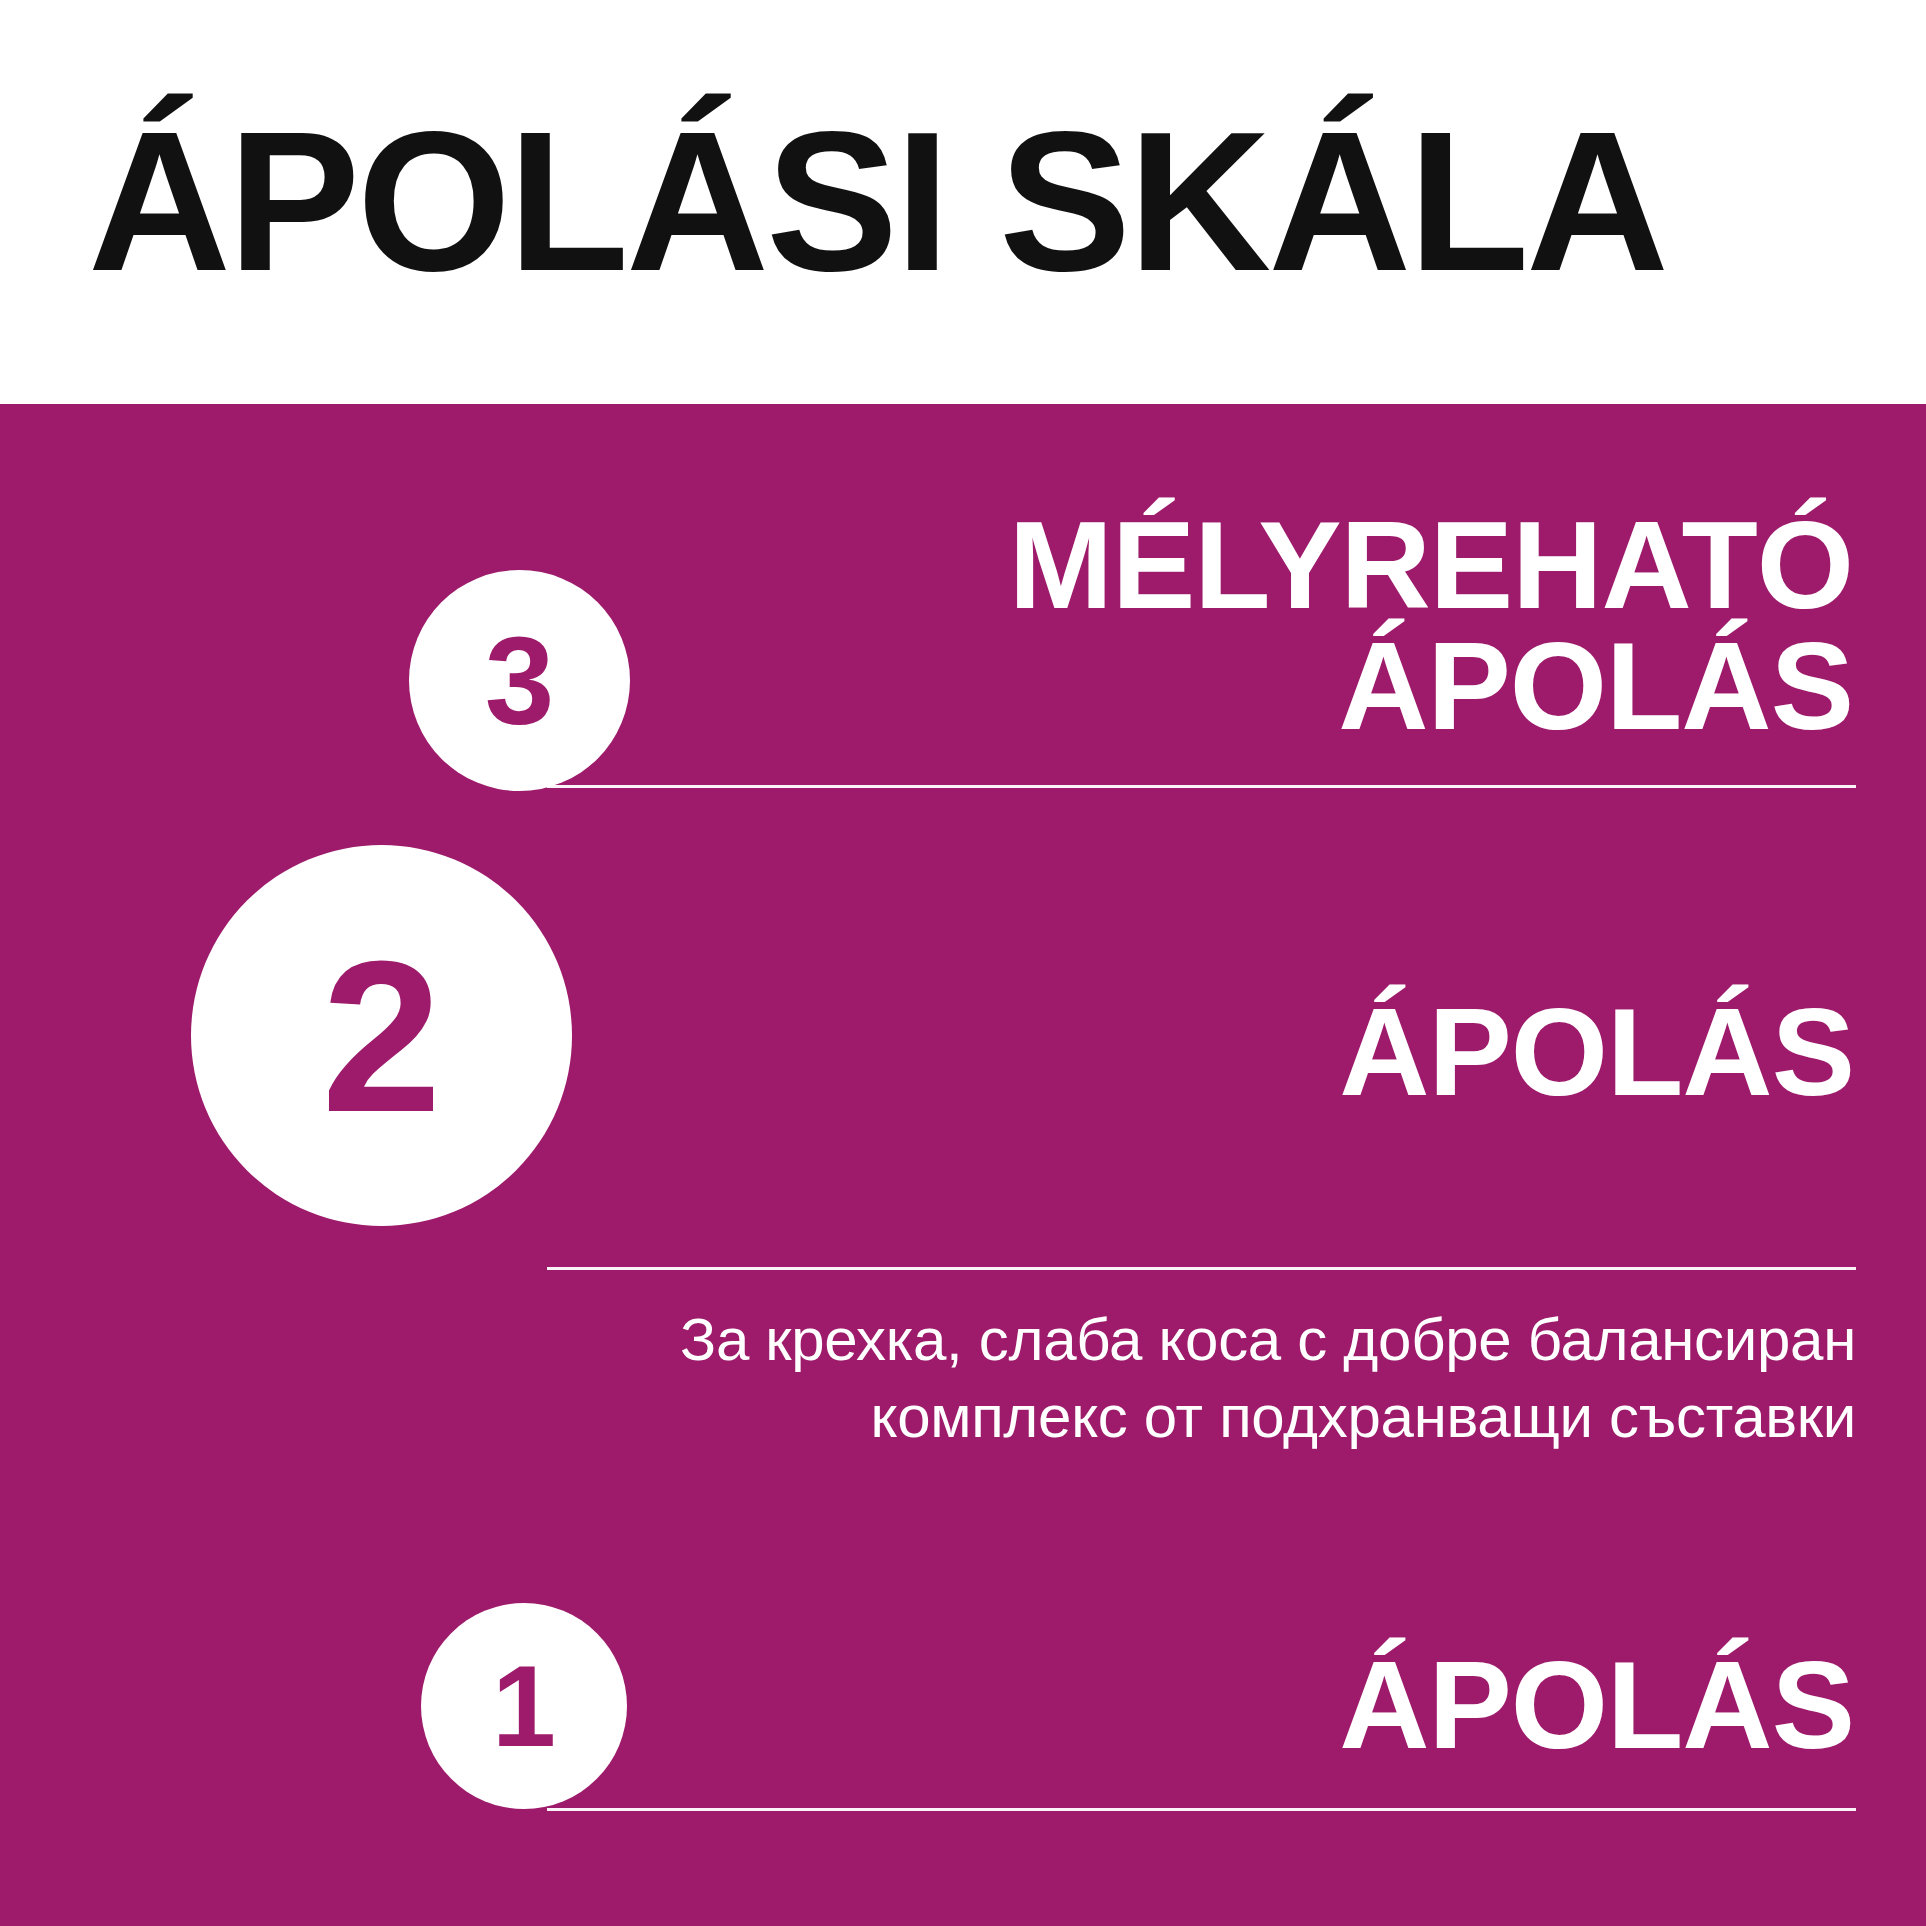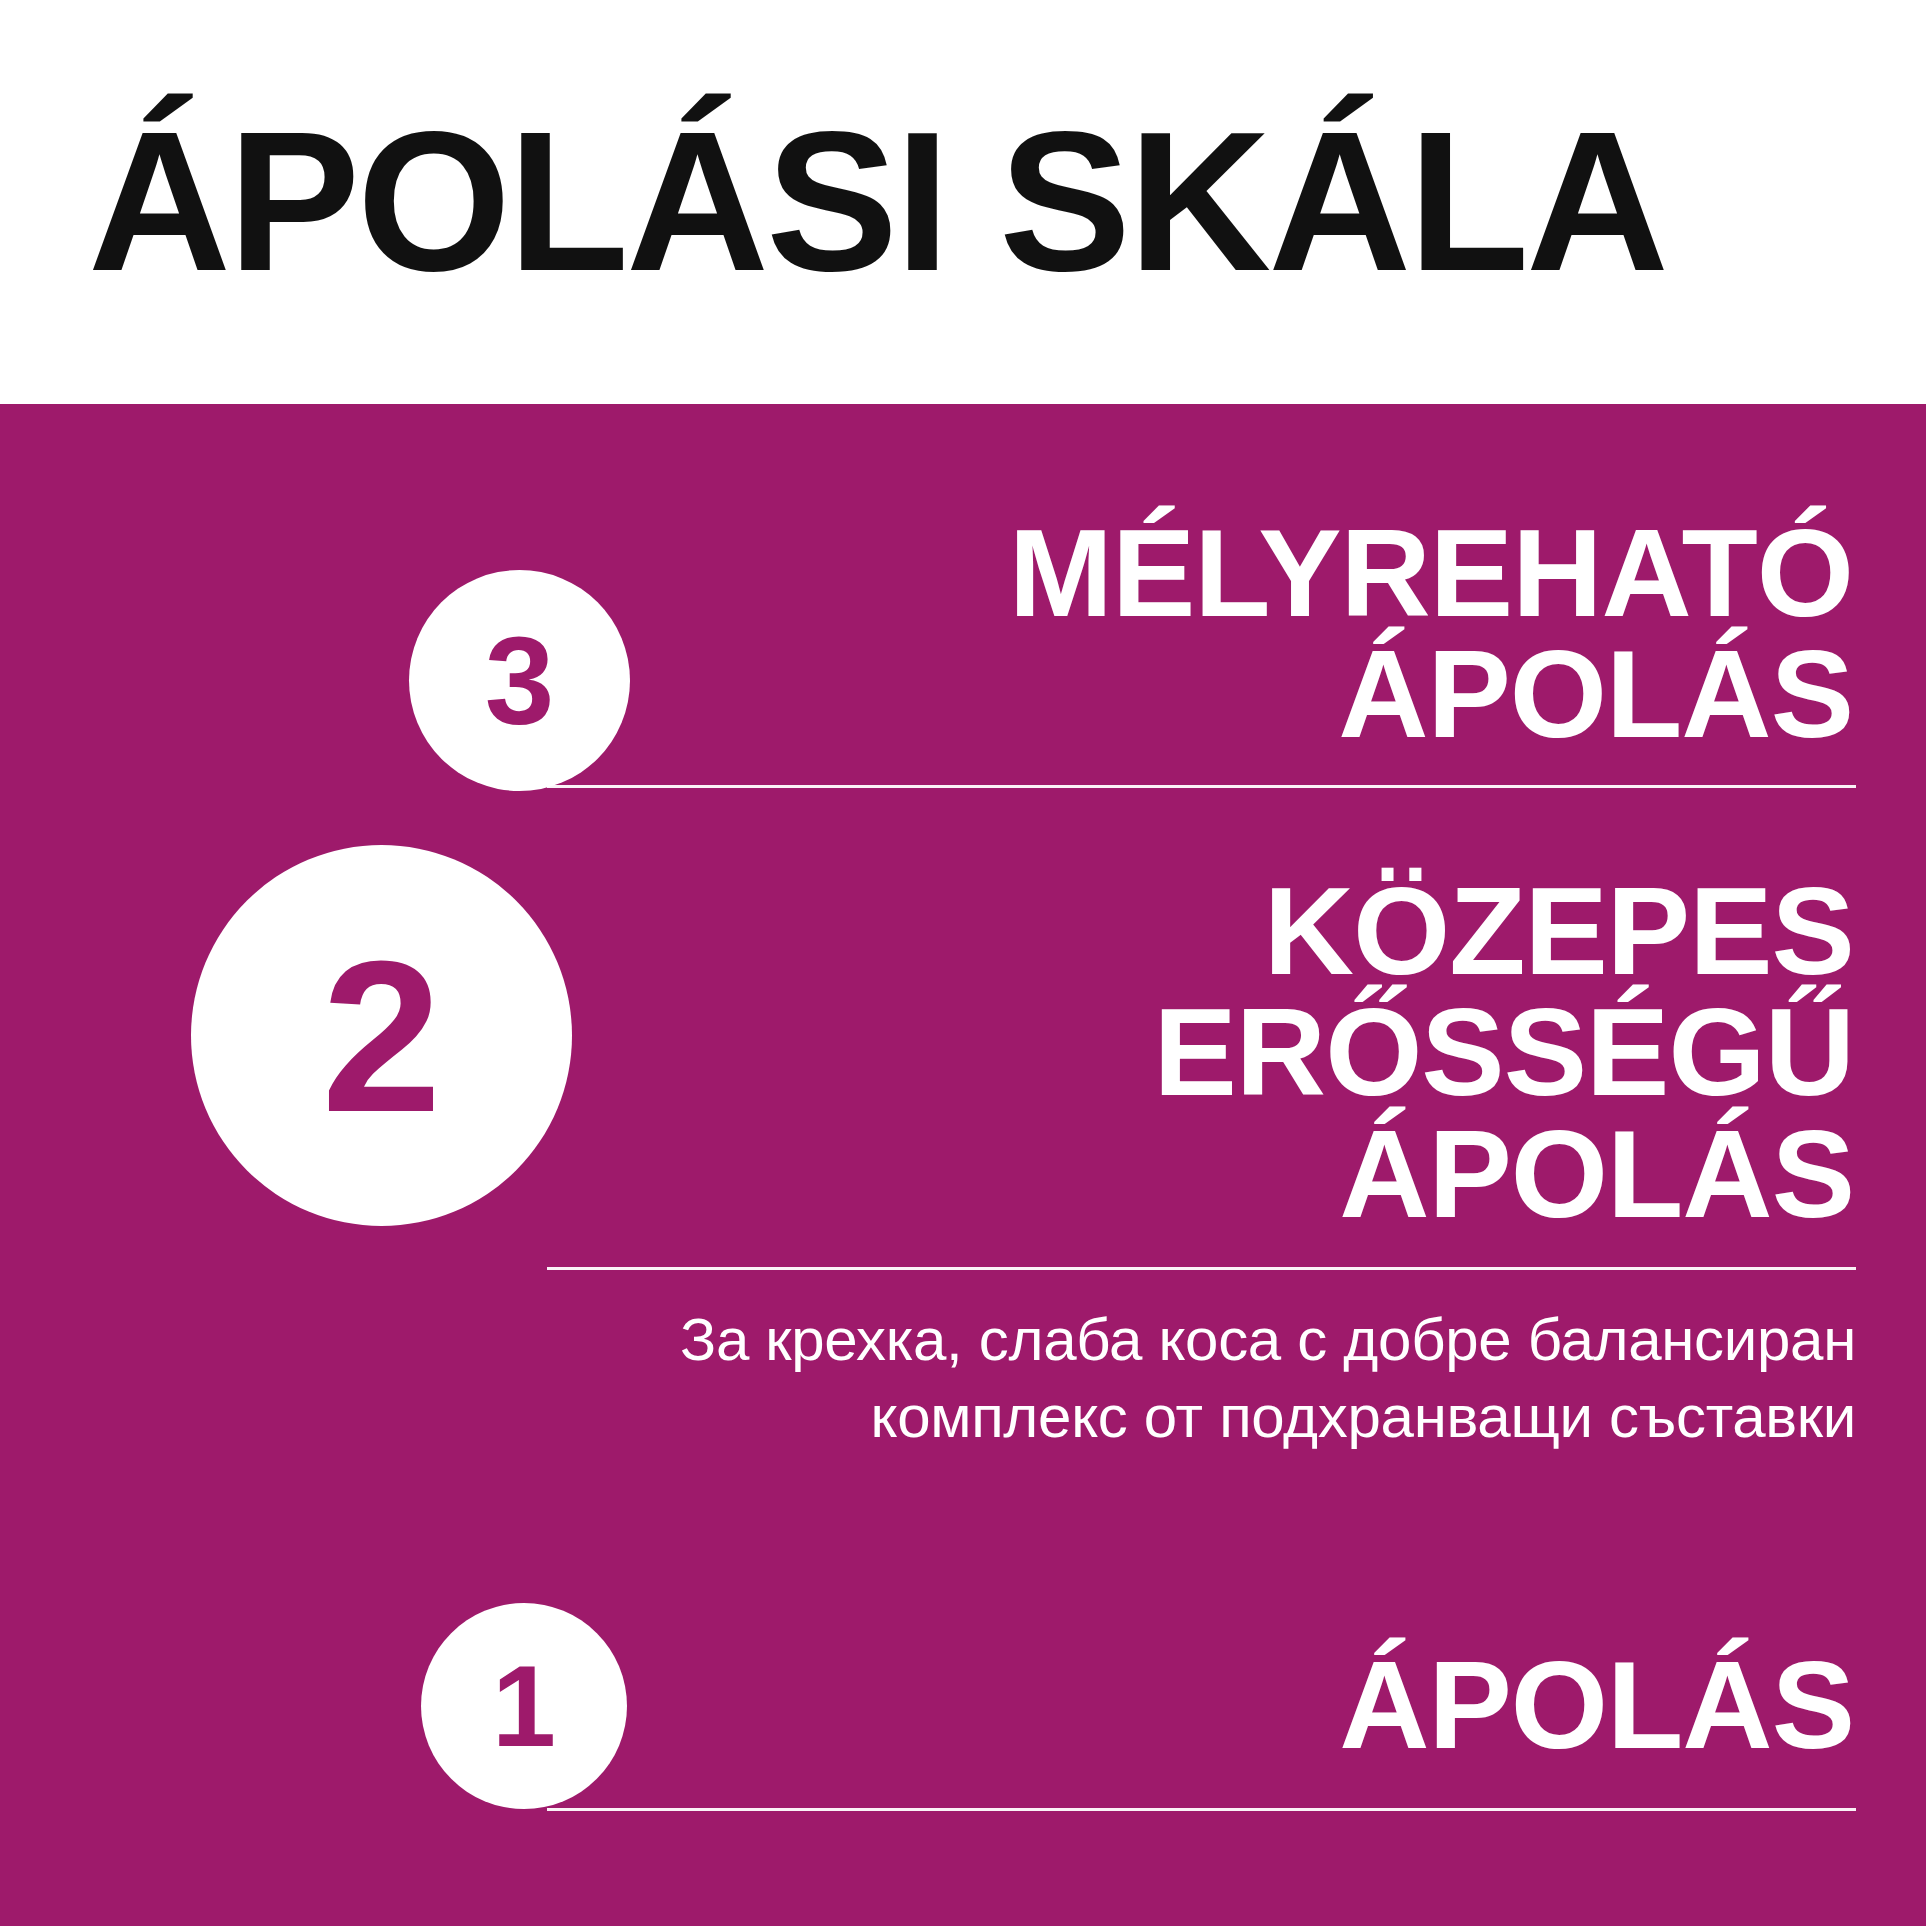--- a/index.html
+++ b/index.html
@@ -97,21 +97,21 @@
   
   .circle-3 {
     left: 409px;
     top: 166px;
     width: 221px;
     height: 221px;
     font-size: 125px;
   }
   .label-3 {
     left: 752px;
-    top: 108px;
+    top: 100px;
     width: 1101px;
     font-size: 125px;
     text-align: right;
   }
   .rule-3 {
     left: 547px;
     top: 381px;
     width: 1309px;
   }
 
@@ -186,21 +186,21 @@
       <div class="label label-3">
         <span>MÉLYREHATÓ</span><br>
         <span>ÁPOLÁS</span>
       </div>
       <div class="rule rule-3"></div>
     </div>
 
     <div class="row">
       <div class="circle circle-2">2</div>
       <div class="label label-2">
-        <span>KÖZEPES ERŐSSÉGŰ</span><br>
+        <br>
         <span>ÁPOLÁS</span>
       </div>
       <div class="rule rule-2"></div>
     </div>
 
     <div class="description">За крехка, слаба коса с добре балансиран комплекс от подхранващи съставки</div>
 
     <div class="row">
       <div class="circle circle-1">1</div>
       <div class="label label-1">

